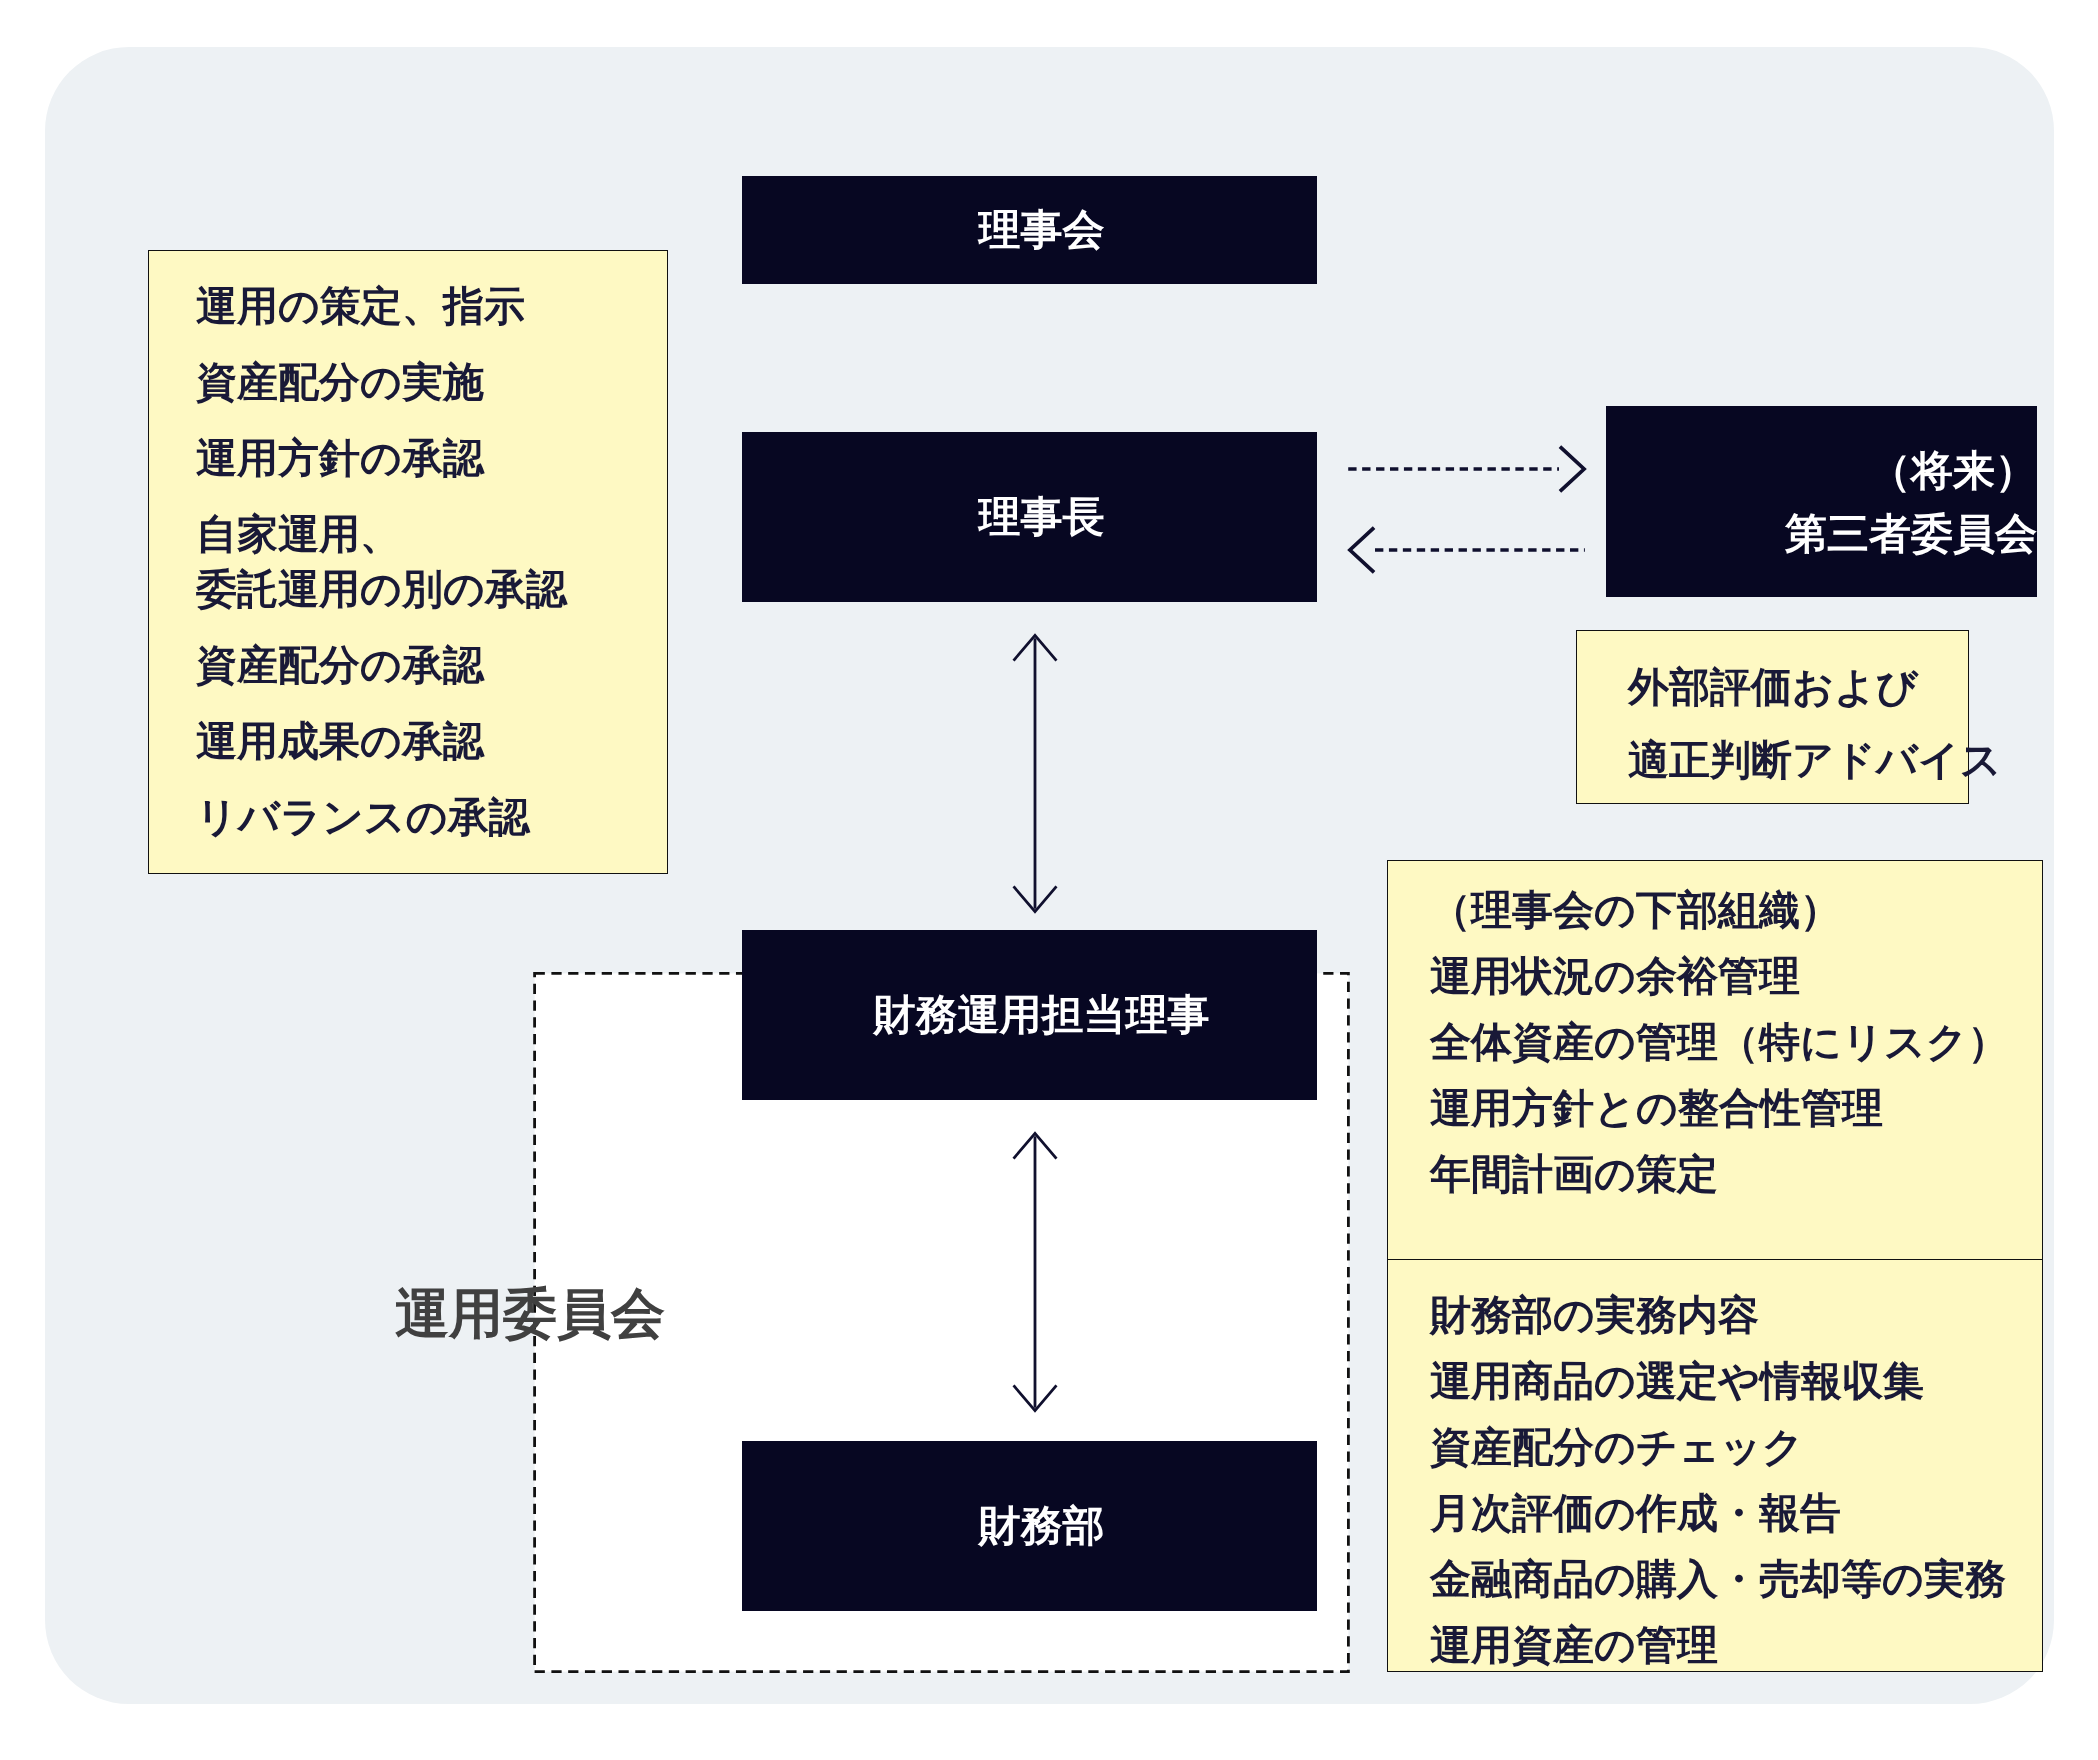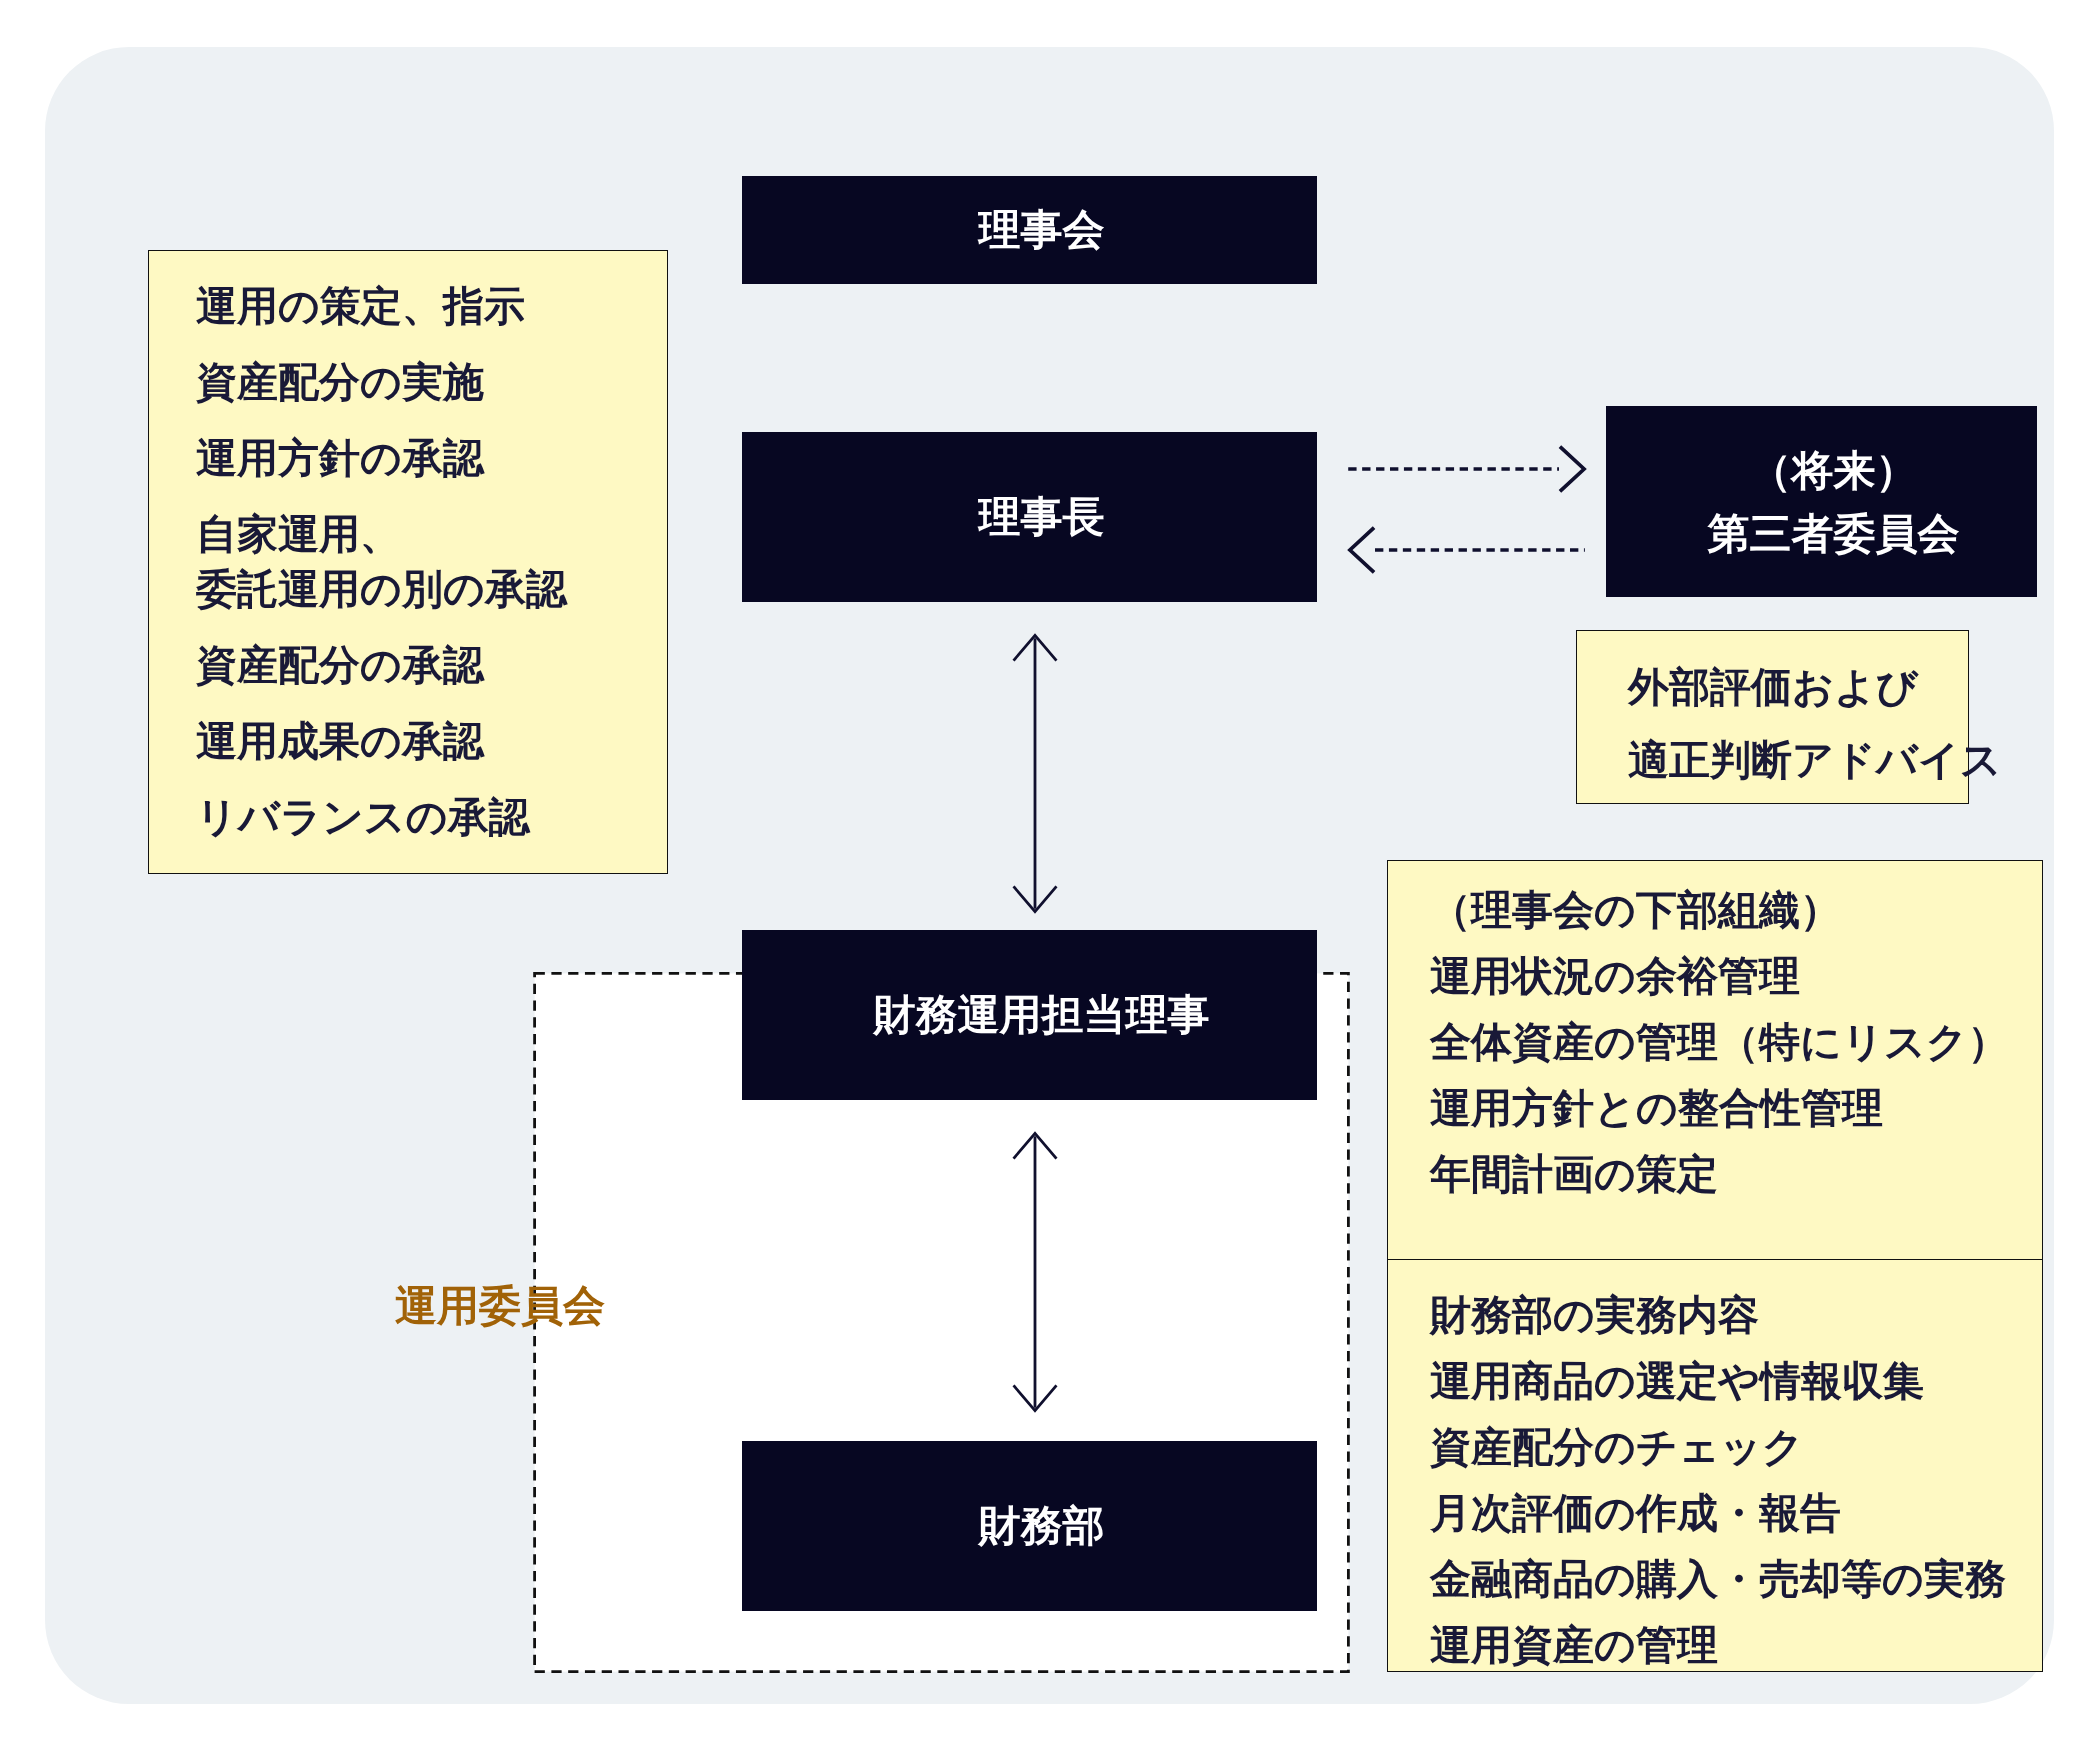--- a/index.html
+++ b/index.html
@@ -33,21 +33,21 @@
     font-size: 42px;
     display: flex;
     align-items: center;
     justify-content: center;
     text-align: center;
     box-sizing: border-box;
     padding-left: 24px;
   }
   .node-board            { left: 697px;  top: 129px;  width: 575px; height: 108px; }
   .node-chairman         { left: 697px;  top: 385px;  width: 575px; height: 170px; justify-content: center; }
-  .node-third-party      { left: 1561px; top: 359px;  width: 431px; height: 191px; flex-direction: column; line-height: 63px; }
+  .node-third-party      { left: 1561px; top: 359px;  width: 431px; height: 191px; flex-direction: column; line-height: 63px; align-items: flex-end; }
   .node-finance-director { left: 697px;  top: 883px;  width: 575px; height: 170px; }
   .node-finance-dept     { left: 697px;  top: 1394px; width: 575px; height: 170px; }
 
   .note {
     position: absolute;
     background: #fef9c3;
     border: 1.9px solid #111111;
     color: #191937;
     font-weight: 700;
     font-size: 41px;
@@ -64,23 +64,23 @@
   .note-committee-duties .line { margin-bottom: 24px; }
 
   .note-dept-duties { left: 1342px; top: 1212px; width: 656px; height: 413px; padding: 34px 0 0 42px; }
   .note-dept-duties .line { margin-bottom: 24px; }
 
   .committee-rect-svg { left: 488px; top: 925px; width: 817px; height: 701px; }
   .committee-label {
     position: absolute;
     left: 350px;
     top: 1231px;
-    font-size: 42px;
+    font-size: 54px;
     font-weight: 700;
-    color: #a16207;
+    color: #404040;
     white-space: nowrap;
   }
   svg { display: block; }
   .arrow-a { left: 962px; top: 580px;  width: 56px;  height: 293px; }
   .arrow-b { left: 962px; top: 1078px; width: 56px;  height: 294px; }
   .arrow-c { left: 1298px; top: 396px;  width: 250px; height: 52px; }
   .arrow-d { left: 1296px; top: 477px;  width: 250px; height: 52px; }
 </style>
 </head>
 <body>

